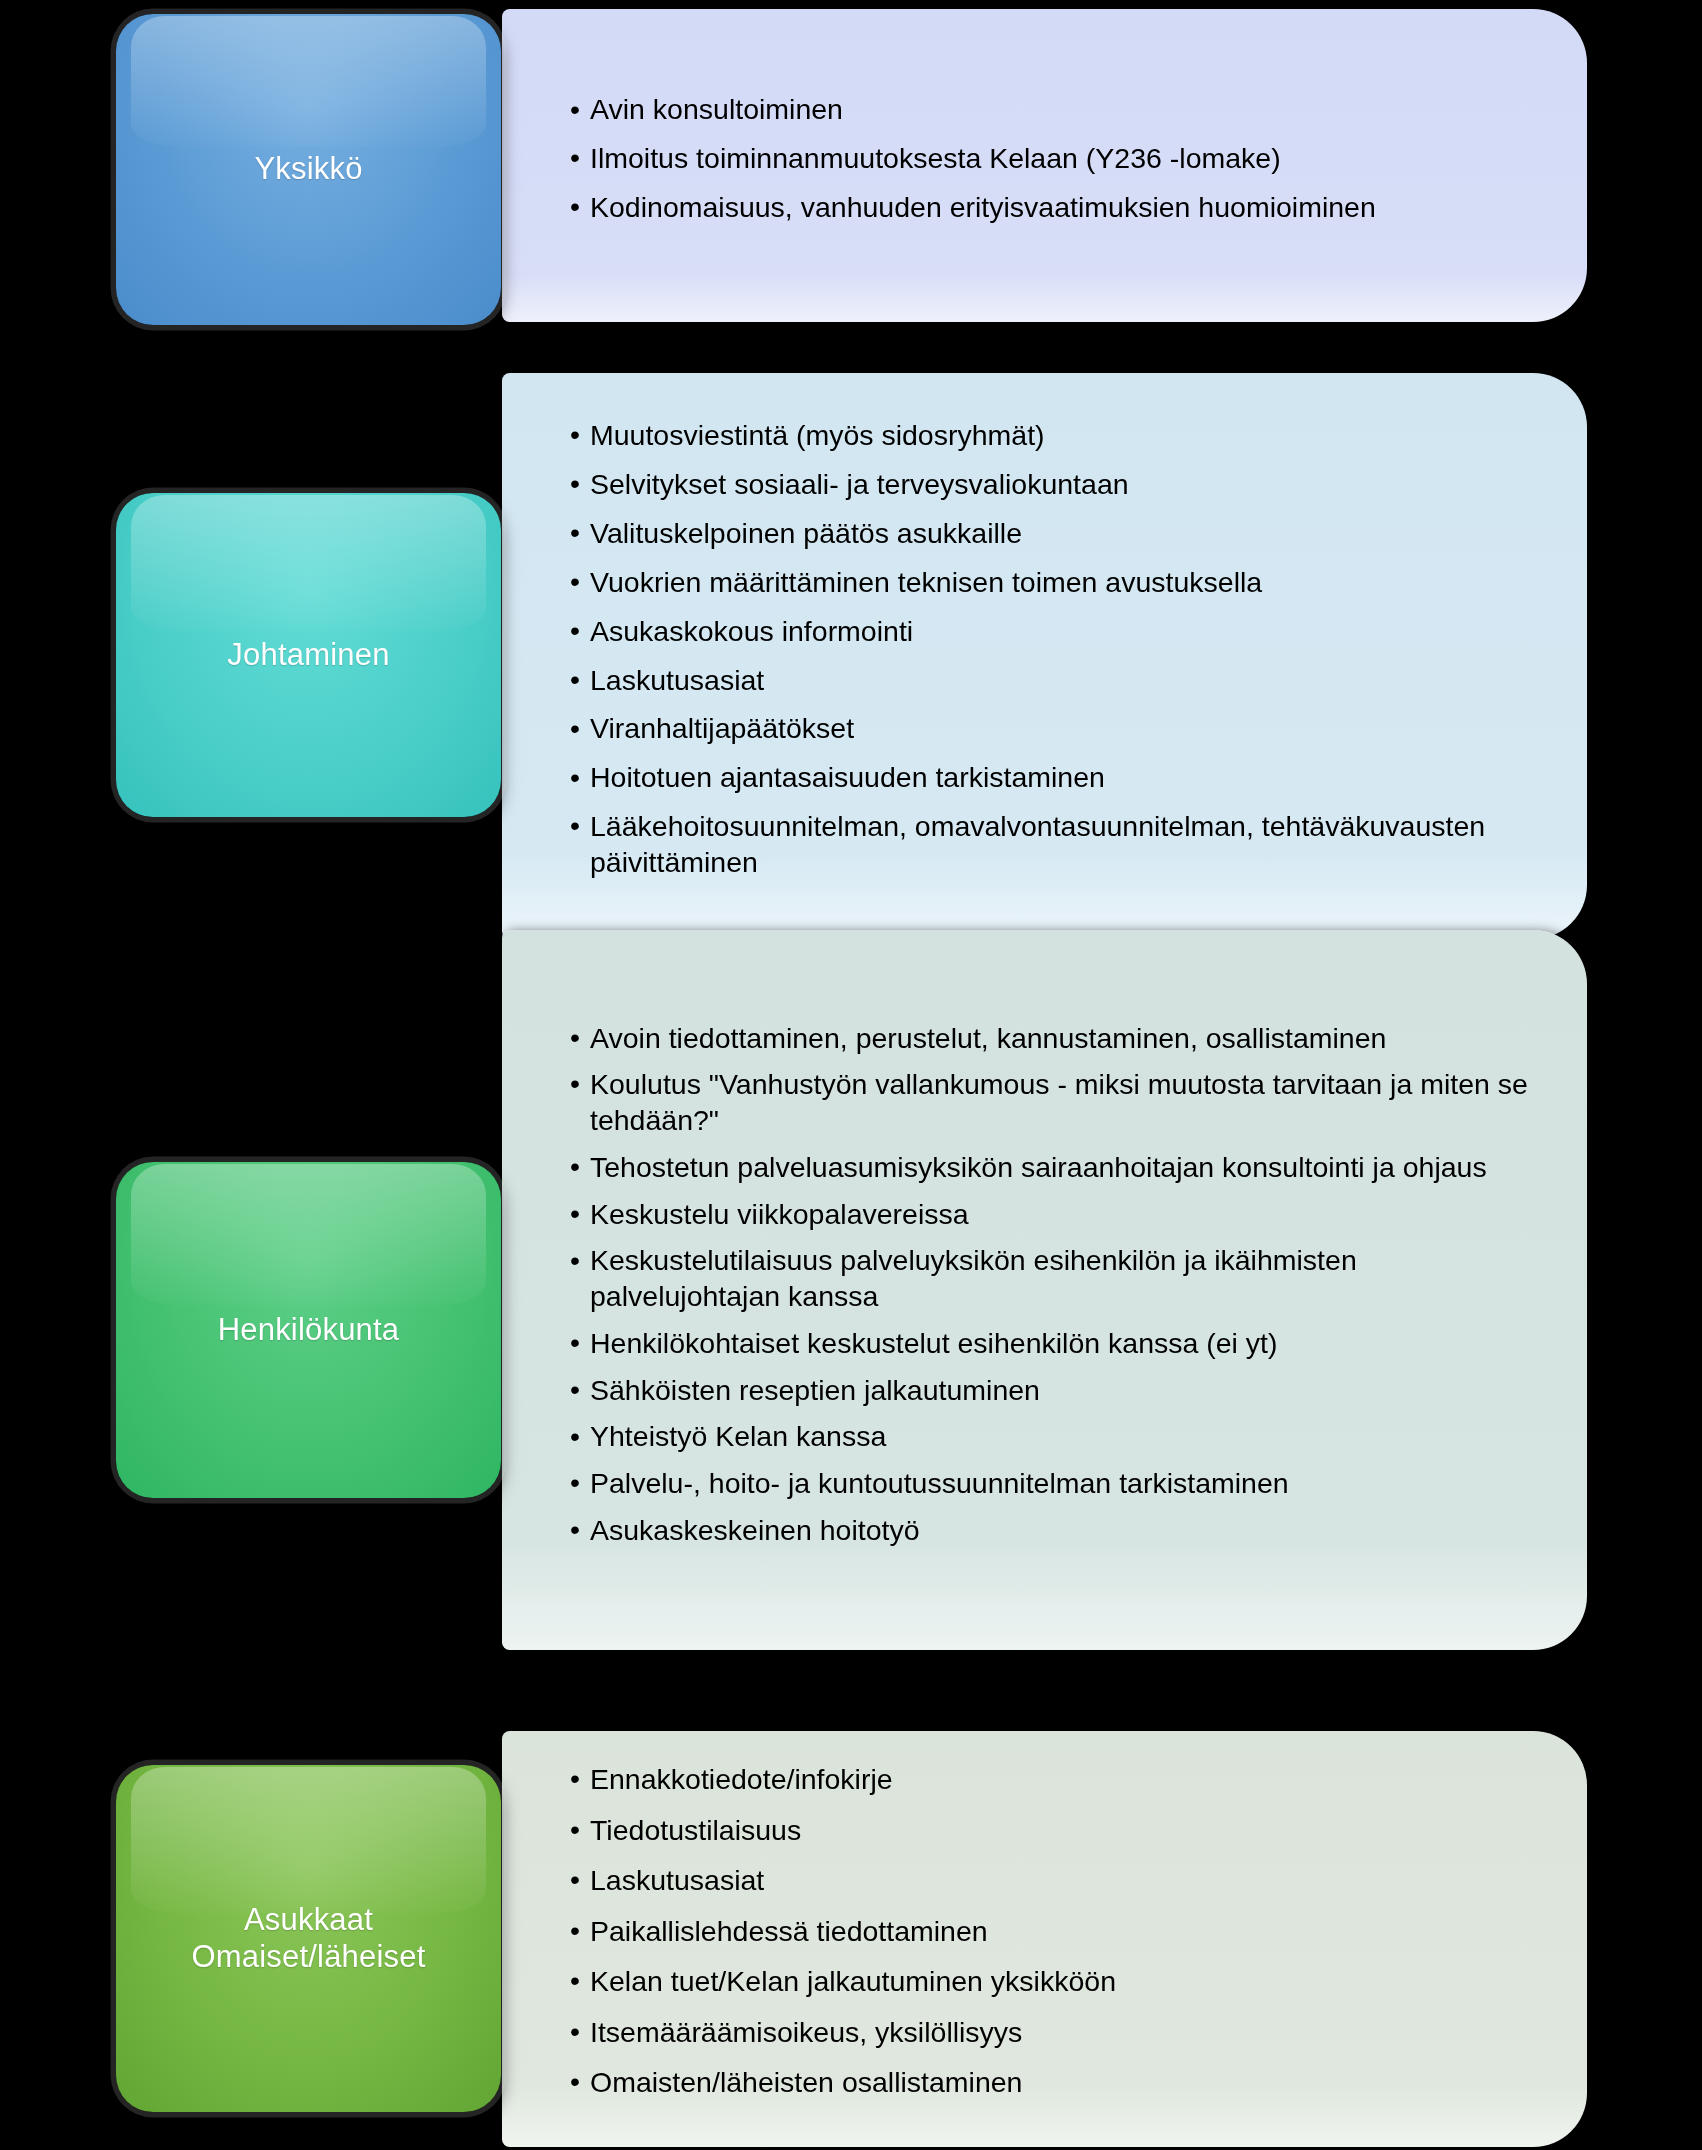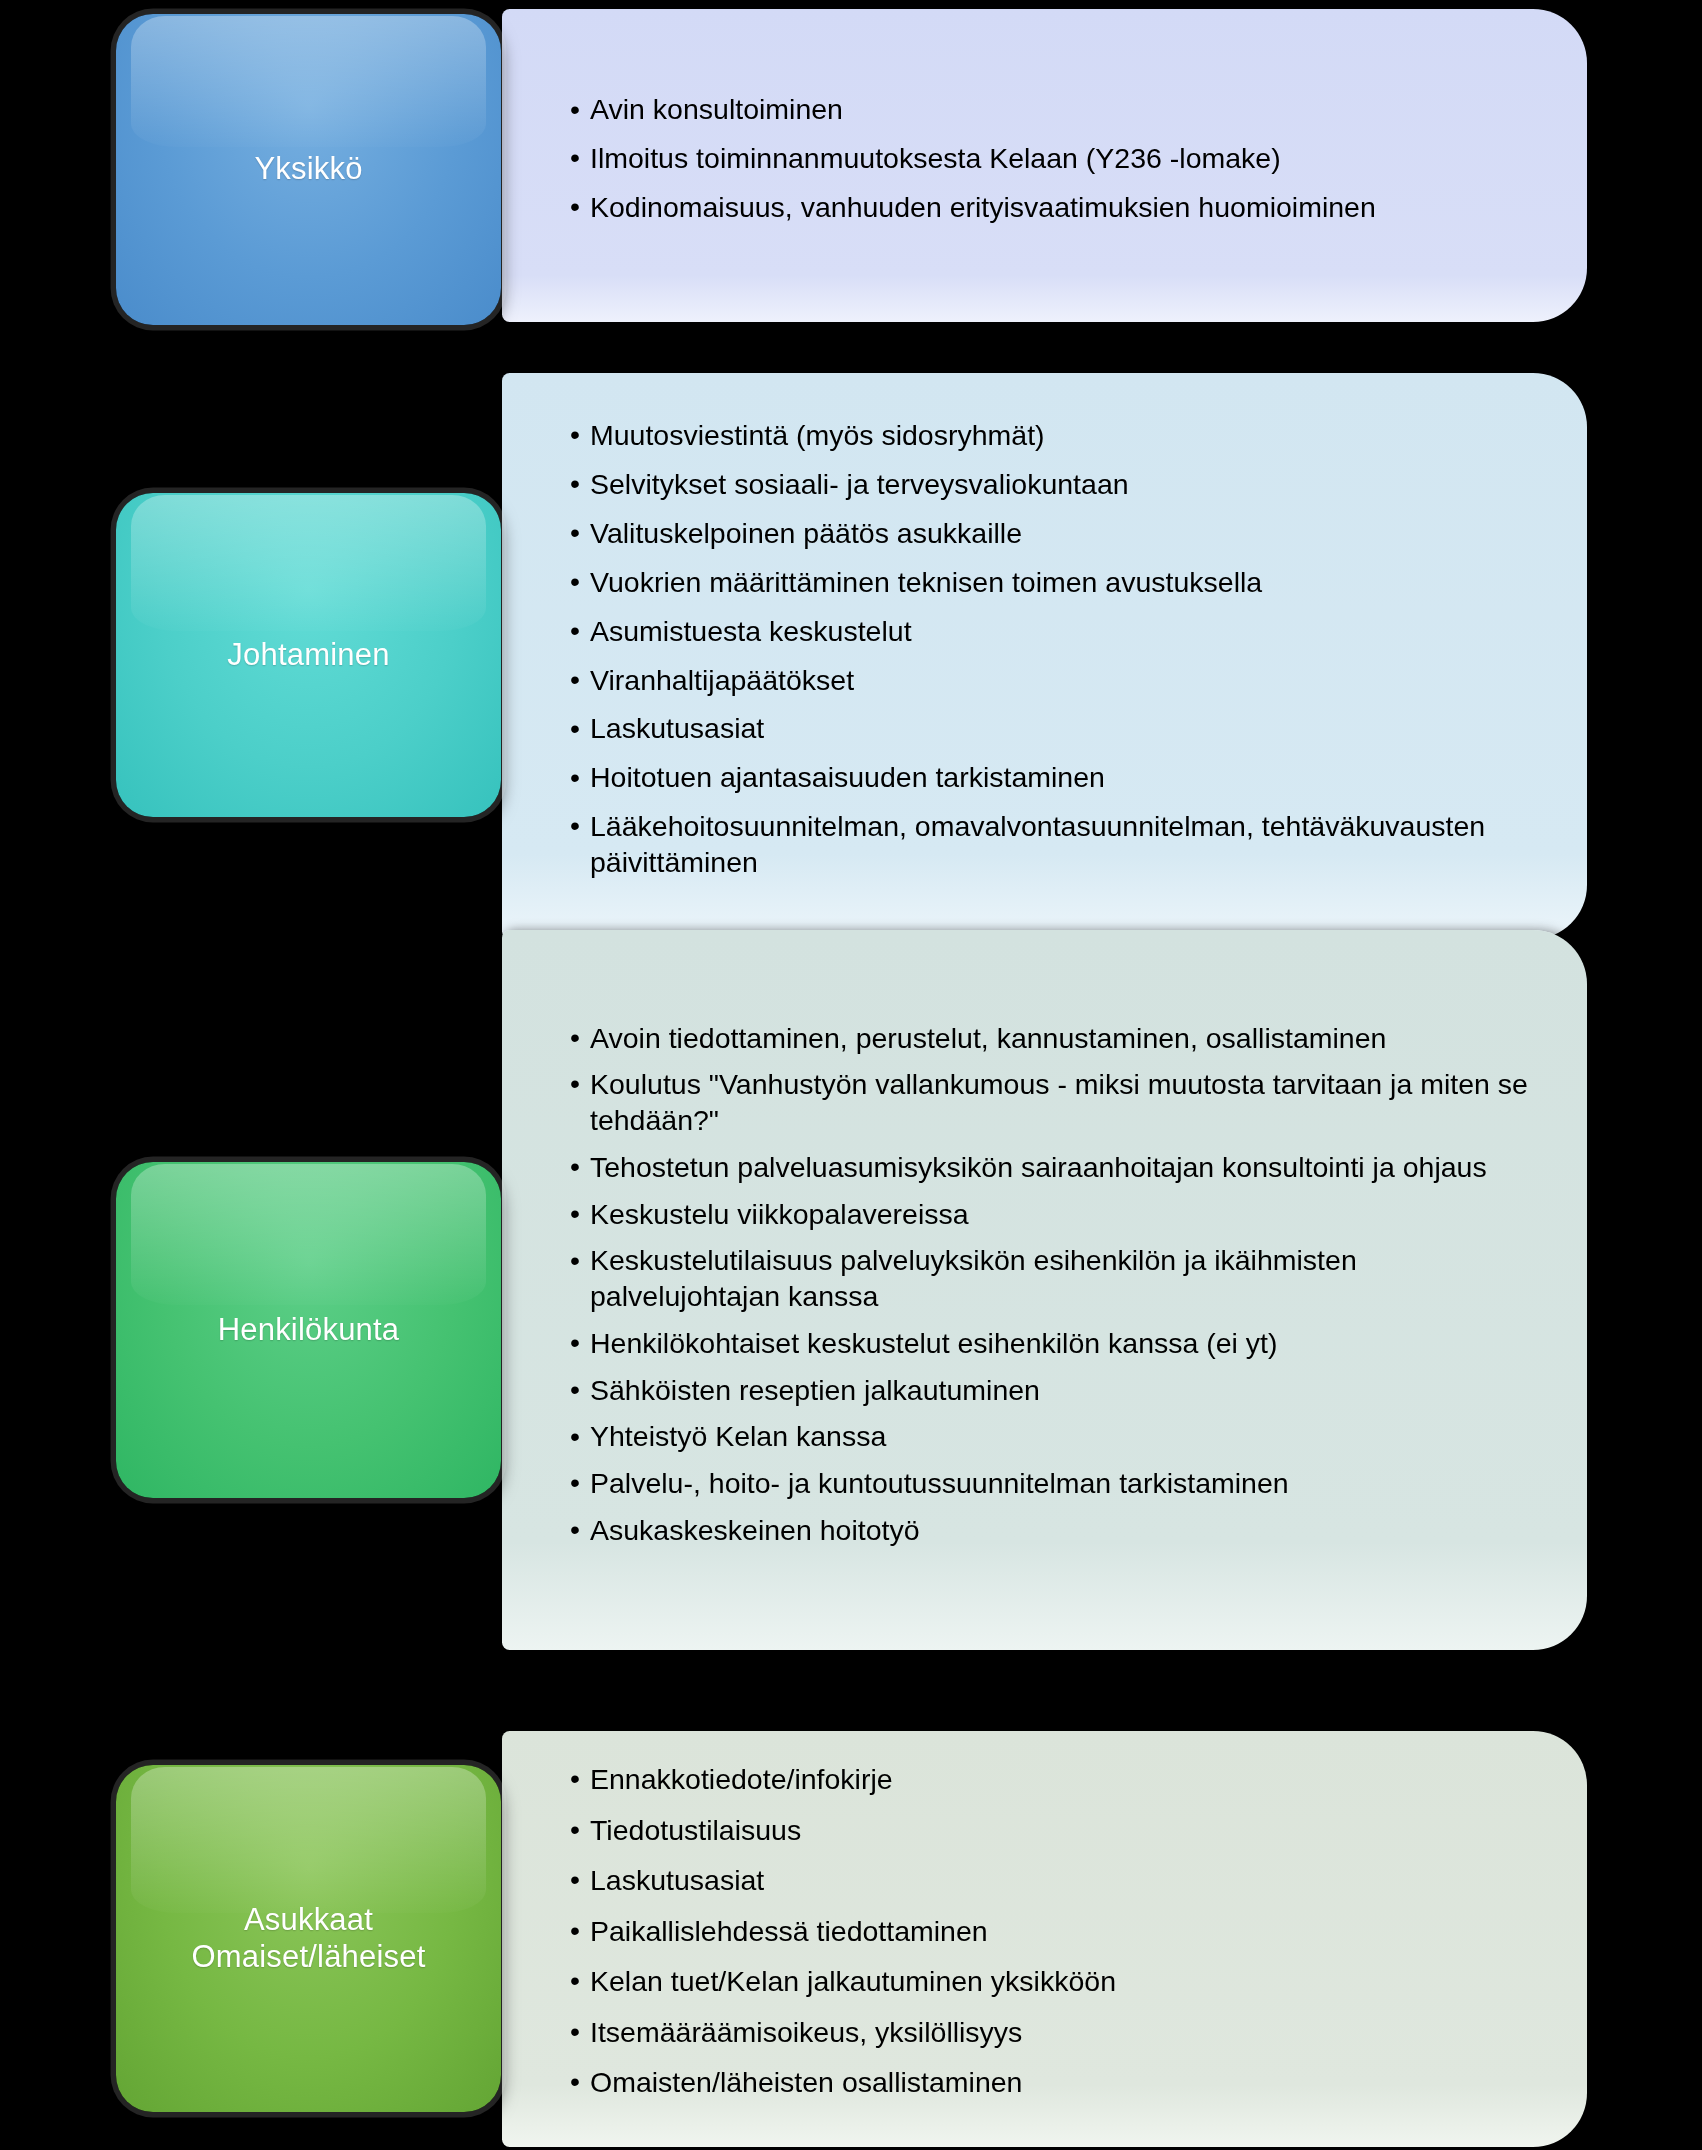--- a/index.html
+++ b/index.html
@@ -163,23 +163,23 @@
   <div class="row" id="row-2">
     <div class="chip chip-teal">
       <span class="chip-label">Johtaminen</span>
     </div>
     <div class="panel panel-ice">
       <ul class="bullets">
         <li>Muutosviestintä (myös sidosryhmät)</li>
         <li>Selvitykset sosiaali- ja terveysvaliokuntaan</li>
         <li>Valituskelpoinen päätös asukkaille</li>
         <li>Vuokrien määrittäminen teknisen toimen avustuksella</li>
-        <li>Asumistuesta keskustelut</li>
+        <li>Asukaskokous informointi</li>
+        <li>Laskutusasiat</li>
         <li>Viranhaltijapäätökset</li>
-        <li>Laskutusasiat</li>
         <li>Hoitotuen ajantasaisuuden tarkistaminen</li>
         <li>Lääkehoitosuunnitelman, omavalvontasuunnitelman, tehtäväkuvausten päivittäminen</li>
       </ul>
     </div>
   </div>
 
   <div class="row" id="row-3">
     <div class="chip chip-green">
       <span class="chip-label">Henkilökunta</span>
     </div>

